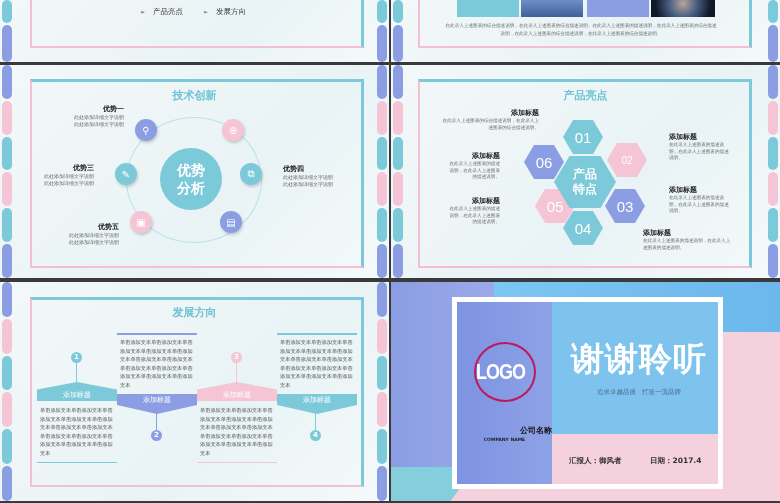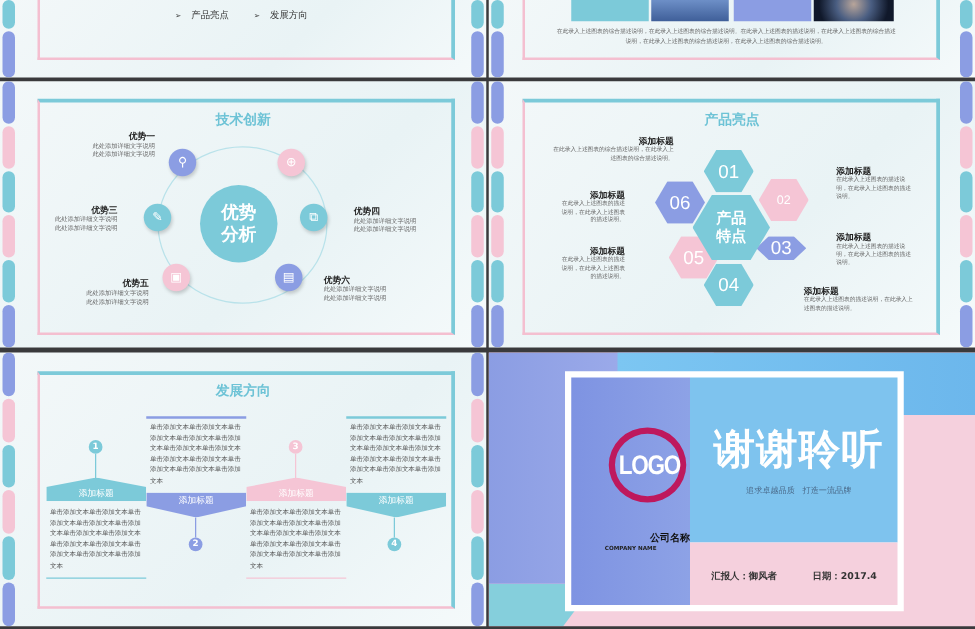--- a/index.html
+++ b/index.html
@@ -103,25 +103,20 @@
   <div style="position:absolute;left:283px;top:99px;width:70px;">
     <div class="bold-label">优势四</div>
     <div class="small">此处添加详细文字说明</div>
     <div class="small">此处添加详细文字说明</div>
   </div>
   <div style="position:absolute;left:55px;top:157px;width:64px;text-align:right;">
     <div class="bold-label">优势五</div>
     <div class="small">此处添加详细文字说明</div>
     <div class="small">此处添加详细文字说明</div>
   </div>
-  <div style="position:absolute;left:259px;top:154px;width:70px;">
-    <div class="bold-label">优势六</div>
-    <div class="small">此处添加详细文字说明</div>
-    <div class="small">此处添加详细文字说明</div>
-  </div>
 </div>
 
 <div class="slide" style="left:391px;top:65px;width:389px;height:213px;">
   <div class="tabs left">
     <div class="tab" style="background:#8b9de3"></div>
     <div class="tab" style="background:#f5c5d5"></div>
     <div class="tab" style="background:#7ccad9"></div>
     <div class="tab" style="background:#f5c5d5"></div>
     <div class="tab" style="background:#7ccad9"></div>
     <div class="tab" style="background:#8b9de3"></div>
@@ -132,21 +127,21 @@
     <div class="tab" style="background:#7ccad9"></div>
     <div class="tab" style="background:#f5c5d5"></div>
     <div class="tab" style="background:#7ccad9"></div>
     <div class="tab" style="background:#8b9de3"></div>
   </div>
   <div class="frame" style="left:27px;top:14px;width:334px;height:189px;"></div>
   <div class="slide-title" style="top:23px;">产品亮点</div>
 
   <div class="hex" style="left:172px;top:55px;width:40px;height:34px;background:#7ccad9;font-size:15px;">01</div>
   <div class="hex" style="left:216px;top:78px;width:40px;height:34px;background:#f5c5d5;font-size:10px;">02</div>
-  <div class="hex" style="left:214px;top:124px;width:40px;height:19px;background:#8b9de3;font-size:15px;">03</div>
+  <div class="hex" style="left:214px;top:124px;width:40px;height:34px;background:#8b9de3;font-size:15px;">03</div>
   <div class="hex" style="left:172px;top:146px;width:40px;height:34px;background:#7ccad9;font-size:15px;">04</div>
   <div class="hex" style="left:144px;top:124px;width:40px;height:34px;background:#f5c5d5;font-size:15px;">05</div>
   <div class="hex" style="left:133px;top:80px;width:40px;height:34px;background:#8b9de3;font-size:15px;">06</div>
   <div class="hex" style="left:163px;top:91px;width:62px;height:52px;background:#7ccad9;font-size:12px;font-weight:bold;flex-direction:column;line-height:15px;">
     <span>产品</span>
       <span>特点</span>
   </div>
 
   <div style="position:absolute;left:48px;top:43px;width:100px;text-align:right;">
     <div class="bold-label">添加标题</div>
@@ -226,21 +221,21 @@
 <div class="slide" style="left:391px;top:282px;width:389px;height:219px;background:#f5d0dd;">
   <div style="position:absolute;left:0;top:0;width:180px;height:185px;background:linear-gradient(90deg,#8b9de3,#a6b3ee);"></div>
   <div style="position:absolute;left:103px;top:0;width:286px;height:50px;background:linear-gradient(90deg,#7cc6f2,#6cb7ec);"></div>
   <div style="position:absolute;left:0;top:185px;width:85px;height:34px;background:#85cfdc;clip-path:polygon(0 0,100% 0,70% 100%,0 100%);"></div>
 
   <div style="position:absolute;left:61px;top:15px;width:271px;height:192px;background:#fff;"></div>
   <div style="position:absolute;left:66px;top:20px;width:95px;height:182px;background:linear-gradient(90deg,#7e93e2,#8da2e6);"></div>
   <div style="position:absolute;left:161px;top:20px;width:166px;height:132px;background:#7ec3ee;"></div>
   <div style="position:absolute;left:161px;top:152px;width:166px;height:50px;background:#f5d0dd;"></div>
 
-  <div style="position:absolute;left:96px;top:60px;width:62px;height:60px;border:5px solid #be185d;border-radius:50%;display:flex;align-items:center;justify-content:flex-end;">
+  <div style="position:absolute;left:83px;top:60px;width:62px;height:60px;border:2px solid #be185d;border-radius:50%;display:flex;align-items:center;justify-content:flex-start;">
     <span style="color:#fff;font-weight:bold;font-size:18px;font-family:'Liberation Sans',sans-serif;letter-spacing:-1px;transform:scaleY(1.2);display:inline-block;">LOGO</span>
   </div>
   <div style="position:absolute;left:66px;top:143px;width:95px;text-align:right;font-size:8px;font-weight:bold;color:#111;">公司名称</div>
   <div style="position:absolute;left:66px;top:155px;width:95px;text-align:center;font-size:4.5px;font-weight:bold;color:#222;">COMPANY NAME</div>
 
   <div style="position:absolute;left:168px;top:55px;width:160px;text-align:center;font-size:33px;font-weight:bold;color:#fff;letter-spacing:1px;">谢谢聆听</div>
   <div style="position:absolute;left:168px;top:106px;width:160px;text-align:center;font-size:6.5px;color:#4a6a8a;font-family:'DejaVu Serif',serif;white-space:pre;">追求卓越品质   打造一流品牌</div>
   <div style="position:absolute;left:178px;top:174px;font-size:7.5px;font-weight:bold;color:#333;">汇报人：御风者</div>
   <div style="position:absolute;left:259px;top:174px;font-size:7.5px;font-weight:bold;color:#333;">日期：2017.4</div>
 </div>

